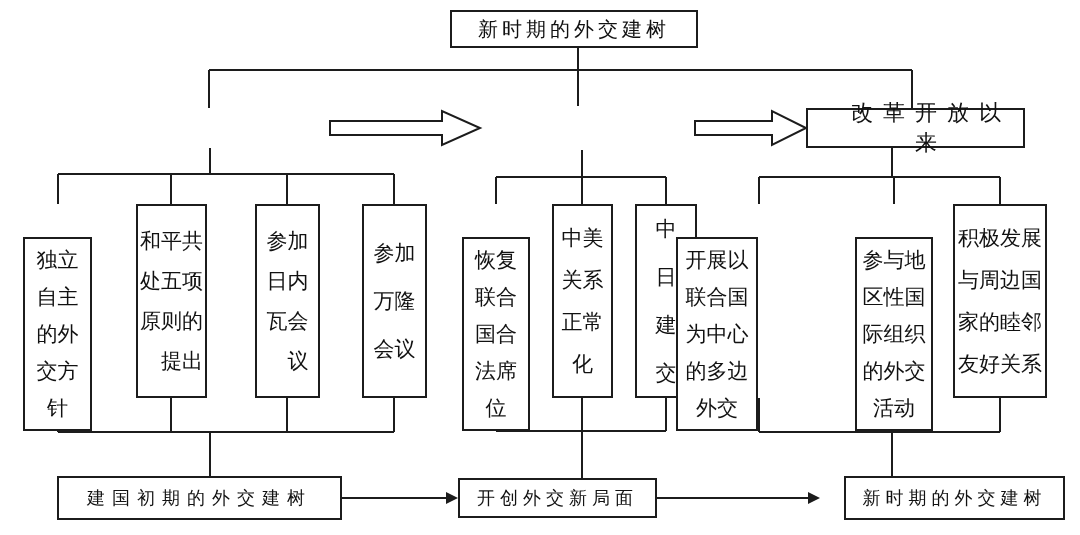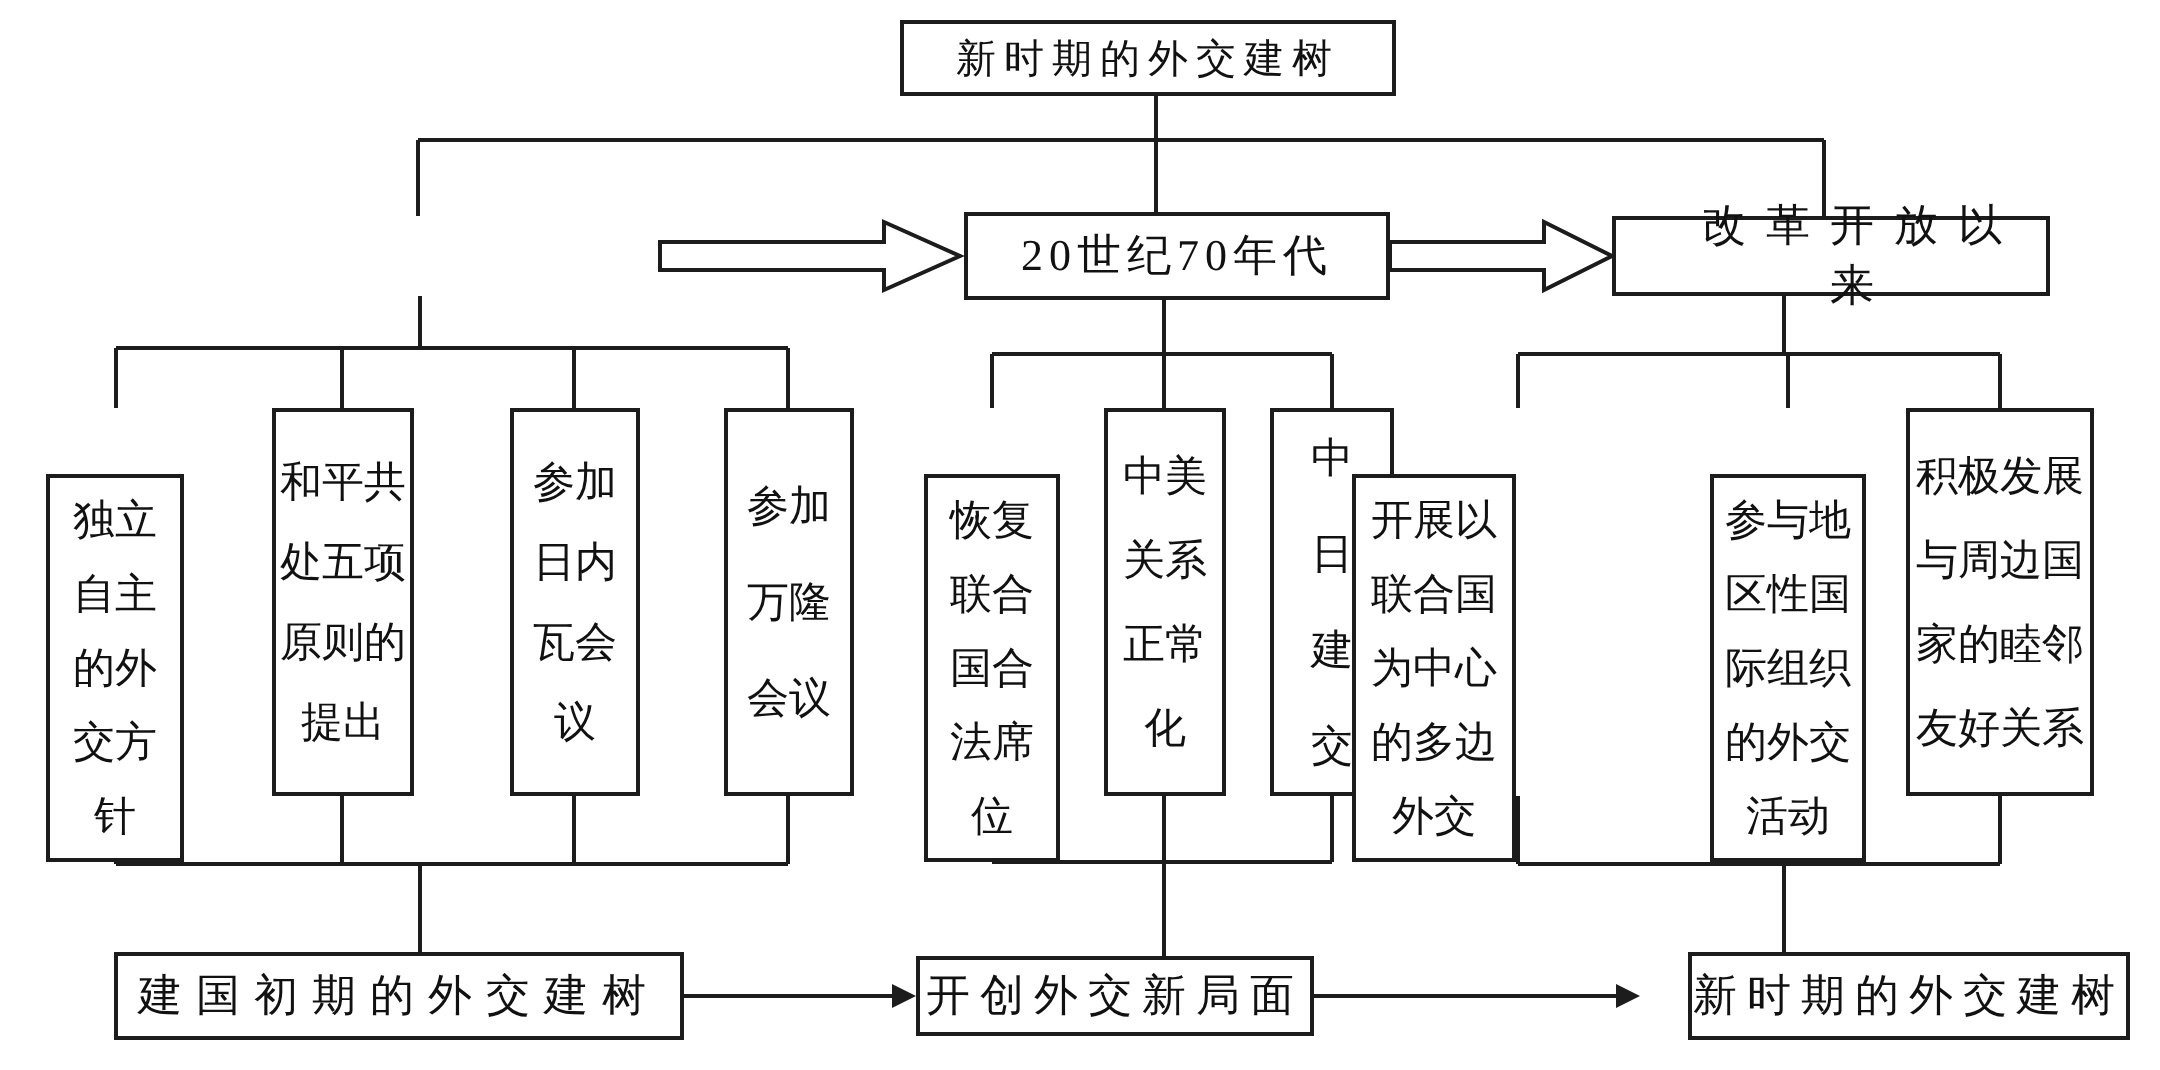--- a/index.html
+++ b/index.html
@@ -42,26 +42,26 @@
   }
   .period.p1 { left: 68px;  width: 262px; letter-spacing: 10px; }
   .period.p2 { left: 482px; width: 213px; top: 106px; height: 44px; letter-spacing: 3px; }
   .period.p3 { left: 806px; width: 219px; letter-spacing: 10px; padding-left: 31px; }
   .item {
     top: 204px; height: 194px;
     font-size: 21px;
     white-space: pre-line;
   }
   .lh37 { line-height: 37px; margin-top: 33px; }
-  .lh40 { line-height: 40px; }
+  .lh40 { line-height: 40px; text-align: right; }
   .lh42 { line-height: 42px; }
   .lh48 { line-height: 48px; }
   .summary {
     top: 476px; height: 44px;
-    font-size: 22px;
+    font-size: 18px;
   }
   .summary.s1 { left: 57px;  width: 285px; letter-spacing: 7px; }
   .summary.s2 { left: 458px; width: 199px; top: 478px; height: 40px; letter-spacing: 5px; }
   .summary.s3 { left: 822px; width: 221px; letter-spacing: 5px; margin-left: 22px; }
 </style>
 </head>
 <body>
 
 <div class="canvas">
 
@@ -80,21 +80,20 @@
     <polygon points="330,121 442,121 442,111 480,128 442,145 442,135 330,135" fill="#ffffff" stroke="#1c1c1c" stroke-width="2"></polygon>
 
     <polygon points="695,121 772,121 772,111 806,128 772,145 772,135 695,135" fill="#ffffff" stroke="#1c1c1c" stroke-width="2"></polygon>
 
     <polygon points="446,492 458,498 446,504" fill="#1c1c1c"></polygon>
     <polygon points="808,492 820,498 808,504" fill="#1c1c1c"></polygon>
   </svg>
 
   <div class="node root-node">新时期的外交建树</div>
 
-  <div class="node period p2">20世纪70年代</div>
   <div class="node period p3">改革开放以来</div>
 
   <div class="node item lh37" style="left:23px;width:69px">独立
 自主
 的外
 交方
 针</div>
   <div class="node item lh40" style="left:136px;width:71px">和平共
 处五项
 原则的

